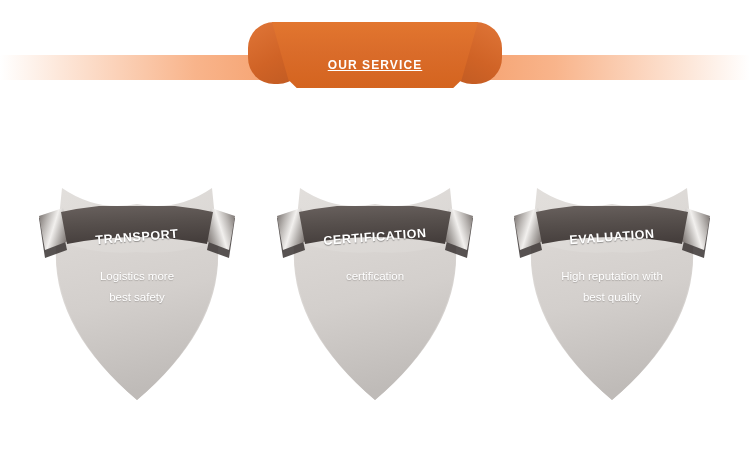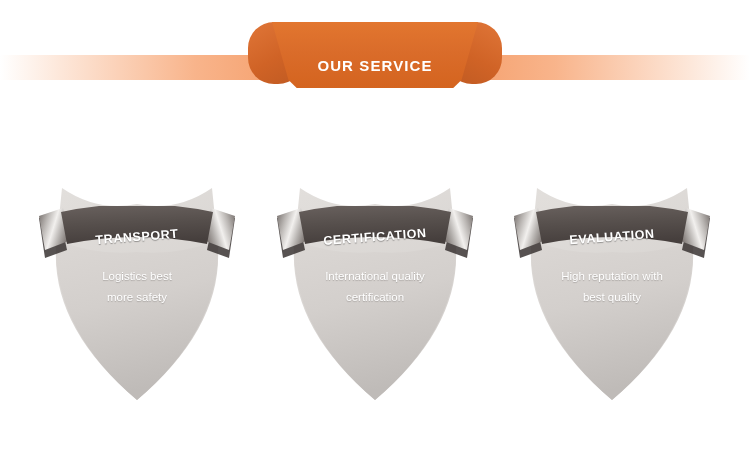--- a/index.html
+++ b/index.html
@@ -69,25 +69,26 @@
     background: linear-gradient(to bottom, #e2762f 0%, #da6c2a 45%, #d4641f 100%);
     clip-path: polygon(0% 0%, 100% 0%, 92% 88%, 88% 100%, 12% 100%, 8% 88%);
     border-bottom-left-radius: 14px;
     border-bottom-right-radius: 14px;
     display: flex;
     align-items: center;
     justify-content: center;
   }
   .ribbon-title {
     color: #ffffff;
-    font-size: 15px;
+    font-size: 12px;
     font-weight: bold;
     letter-spacing: 1.1px;
     margin-top: 20px;
     white-space: nowrap;
+    text-decoration: underline;
   }
 
   
   .shields {
     position: absolute;
     left: 0;
     top: 178px;
     width: 750px;
     height: 240px;
   }
@@ -176,22 +177,22 @@
           <linearGradient id="crownGrad0" x1="0" y1="0" x2="0.3" y2="1">
             <stop offset="0%" stop-color="#e2dfdc"></stop>
             <stop offset="100%" stop-color="#d2cecb"></stop>
           </linearGradient>
         </defs>
         <path d="M20 10 Q55 34 95 26 Q135 34 170 10 L176 70 Q180 150 95 222 Q10 150 14 70 Z" fill="url(#crownGrad0)"></path>
         <path d="M14 62 Q10 150 95 222 Q180 150 176 62 Q135 78 95 74 Q55 78 14 62 Z" fill="url(#bodyGrad0)"></path>
       </svg>
     </div>
     <div class="shield-text">
-      <span class="line">Logistics best</span>
-      <span class="line">more safety</span>
+      <span class="line">Logistics more</span>
+      <span class="line">best safety</span>
     </div>
     <div class="shield-ribbon">
       <svg width="200" height="60" viewBox="0 0 200 60">
         <defs>
           <linearGradient id="metal0" x1="0" y1="0" x2="1" y2="0.4">
             <stop offset="0%" stop-color="#6e6764"></stop>
             <stop offset="30%" stop-color="#b9b5b2"></stop>
             <stop offset="55%" stop-color="#f2f0ee"></stop>
             <stop offset="80%" stop-color="#b0aca9"></stop>
             <stop offset="100%" stop-color="#807976"></stop>
@@ -231,21 +232,20 @@
           <linearGradient id="crownGrad1" x1="0" y1="0" x2="0.3" y2="1">
             <stop offset="0%" stop-color="#e2dfdc"></stop>
             <stop offset="100%" stop-color="#d2cecb"></stop>
           </linearGradient>
         </defs>
         <path d="M20 10 Q55 34 95 26 Q135 34 170 10 L176 70 Q180 150 95 222 Q10 150 14 70 Z" fill="url(#crownGrad1)"></path>
         <path d="M14 62 Q10 150 95 222 Q180 150 176 62 Q135 78 95 74 Q55 78 14 62 Z" fill="url(#bodyGrad1)"></path>
       </svg>
     </div>
     <div class="shield-text">
-      <span class="line">International quality</span>
       <span class="line">certification</span>
     </div>
     <div class="shield-ribbon">
       <svg width="200" height="60" viewBox="0 0 200 60">
         <defs>
           <linearGradient id="metal1" x1="0" y1="0" x2="1" y2="0.4">
             <stop offset="0%" stop-color="#6e6764"></stop>
             <stop offset="30%" stop-color="#b9b5b2"></stop>
             <stop offset="55%" stop-color="#f2f0ee"></stop>
             <stop offset="80%" stop-color="#b0aca9"></stop>

